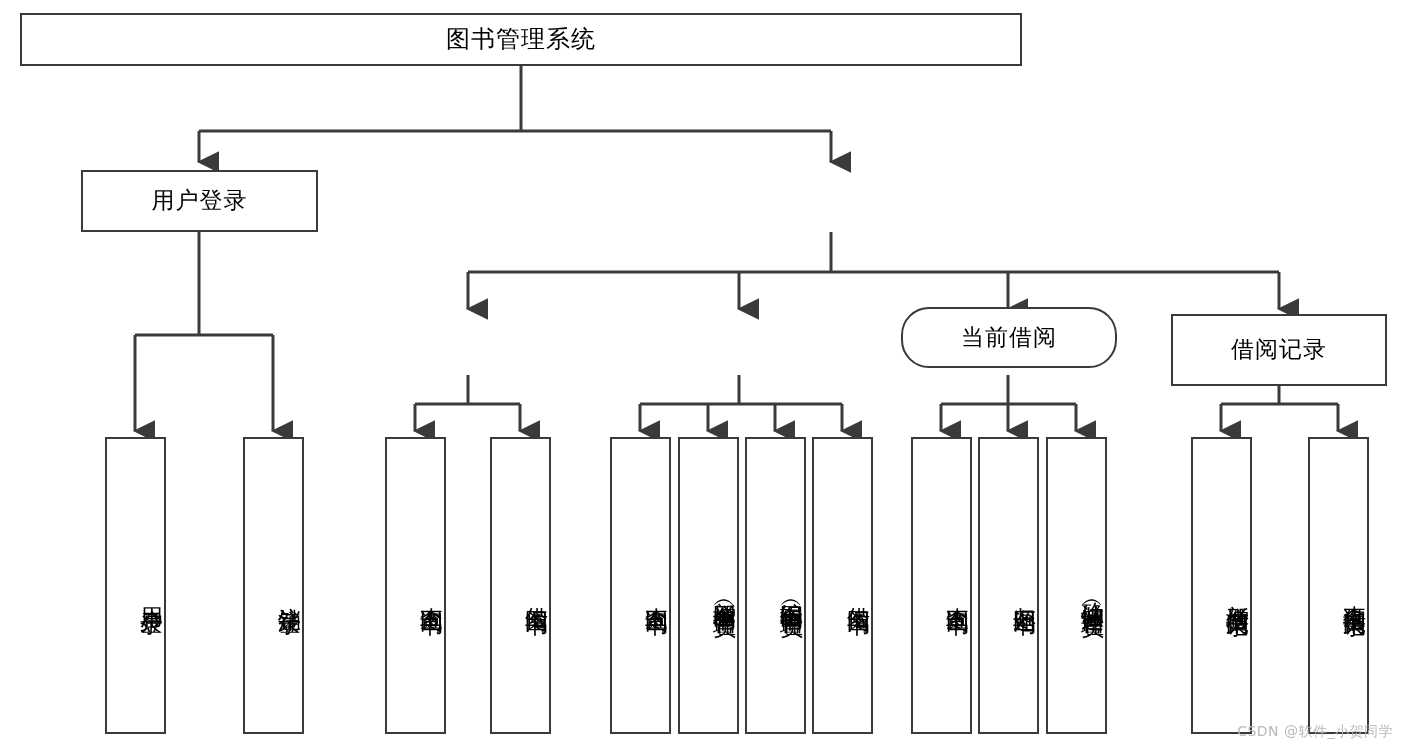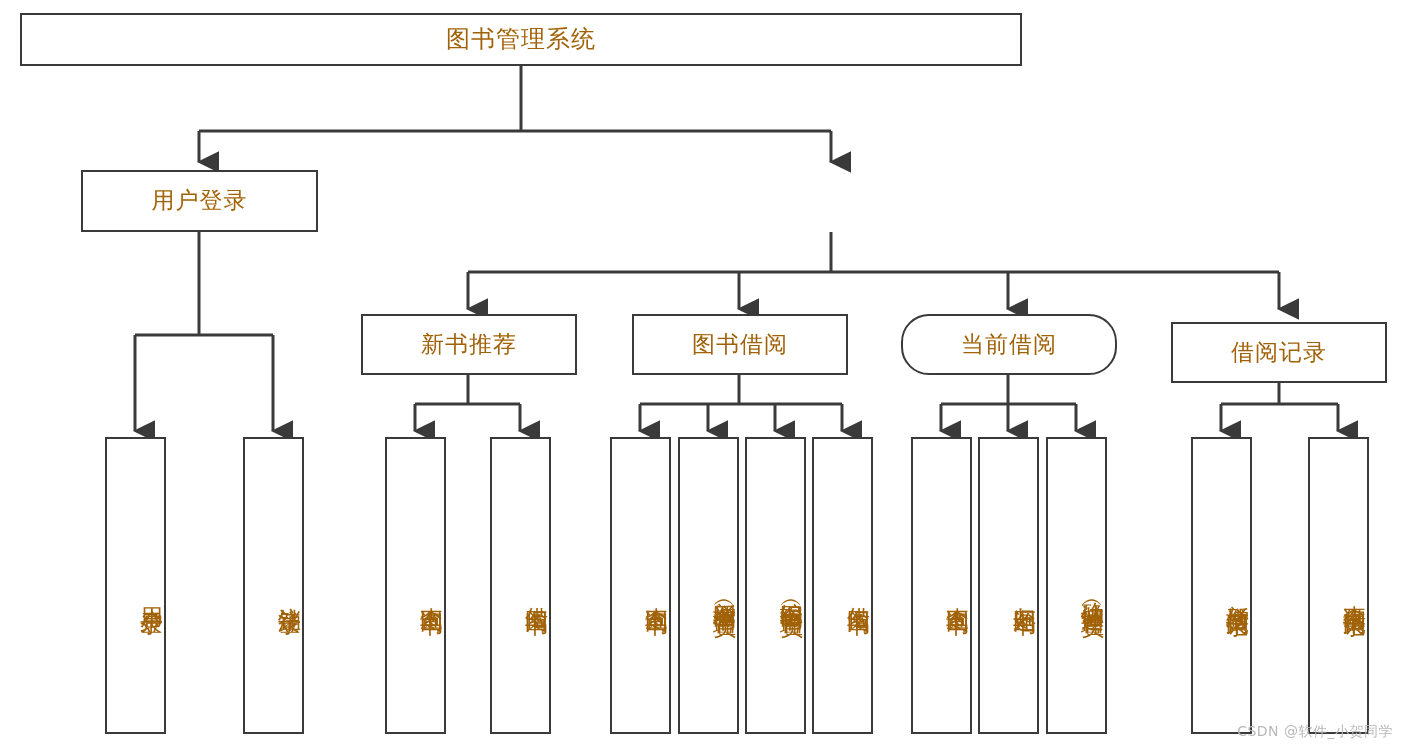--- a/index.html
+++ b/index.html
@@ -25,21 +25,21 @@
     height: 747px;
   }
   .node {
     position: absolute;
     box-sizing: border-box;
     border: 2.5px solid #3a3a3a;
     background: #ffffff;
     display: flex;
     align-items: center;
     justify-content: center;
-    color: #a16207;
+    color: #000000;
     z-index: 2;
   }
   .node-h {
     font-size: 23px;
     letter-spacing: 1px;
     line-height: 1.1;
   }
   .node-h.root { font-size: 24px; }
   .node-v {
     writing-mode: vertical-rl;
@@ -120,30 +120,24 @@
   </svg>
 
   <div class="node node-h root" style="left:20px; top:13px; width:1002px; height:53px;">
     <span>图书管理系统</span>
   </div>
 
   <div class="node node-h" style="left:81px; top:170px; width:237px; height:62px;">
     <span>用户登录</span>
   </div>
 
-  <div class="node node-h" style="left:361px; top:314px; width:216px; height:61px;">
-    <span>新书推荐</span>
-  </div>
-  <div class="node node-h" style="left:632px; top:314px; width:216px; height:61px;">
-    <span>图书借阅</span>
-  </div>
-  <div class="node node-h" style="left:901px; top:314px; width:216px; height:61px;border-radius:28px;">
+  <div class="node node-h" style="left:901px; top:307px; width:216px; height:61px;border-radius:28px;">
     <span>当前借阅</span>
   </div>
-  <div class="node node-h" style="left:1171px; top:322px; width:216px; height:61px;">
+  <div class="node node-h" style="left:1171px; top:314px; width:216px; height:72px;">
     <span>借阅记录</span>
   </div>
 
   <div class="node node-v" style="left:105px; top:437px; width:61px; height:297px;">
     <span>用户登录</span>
   </div>
   <div class="node node-v" style="left:243px; top:437px; width:61px; height:297px;">
     <span>注销登录</span>
   </div>
 

